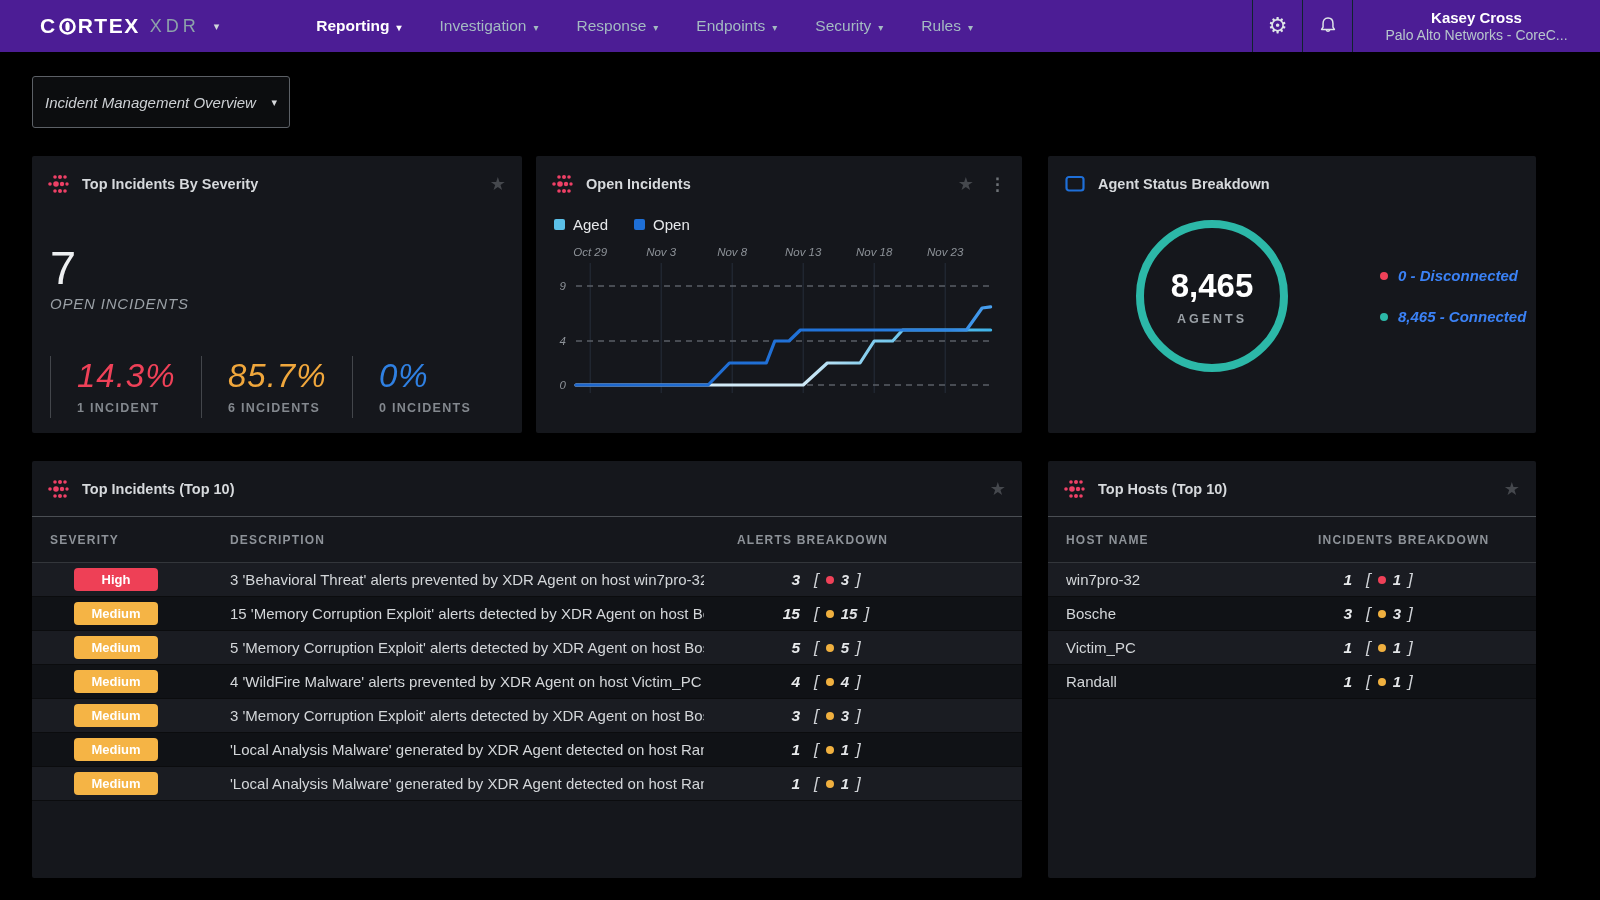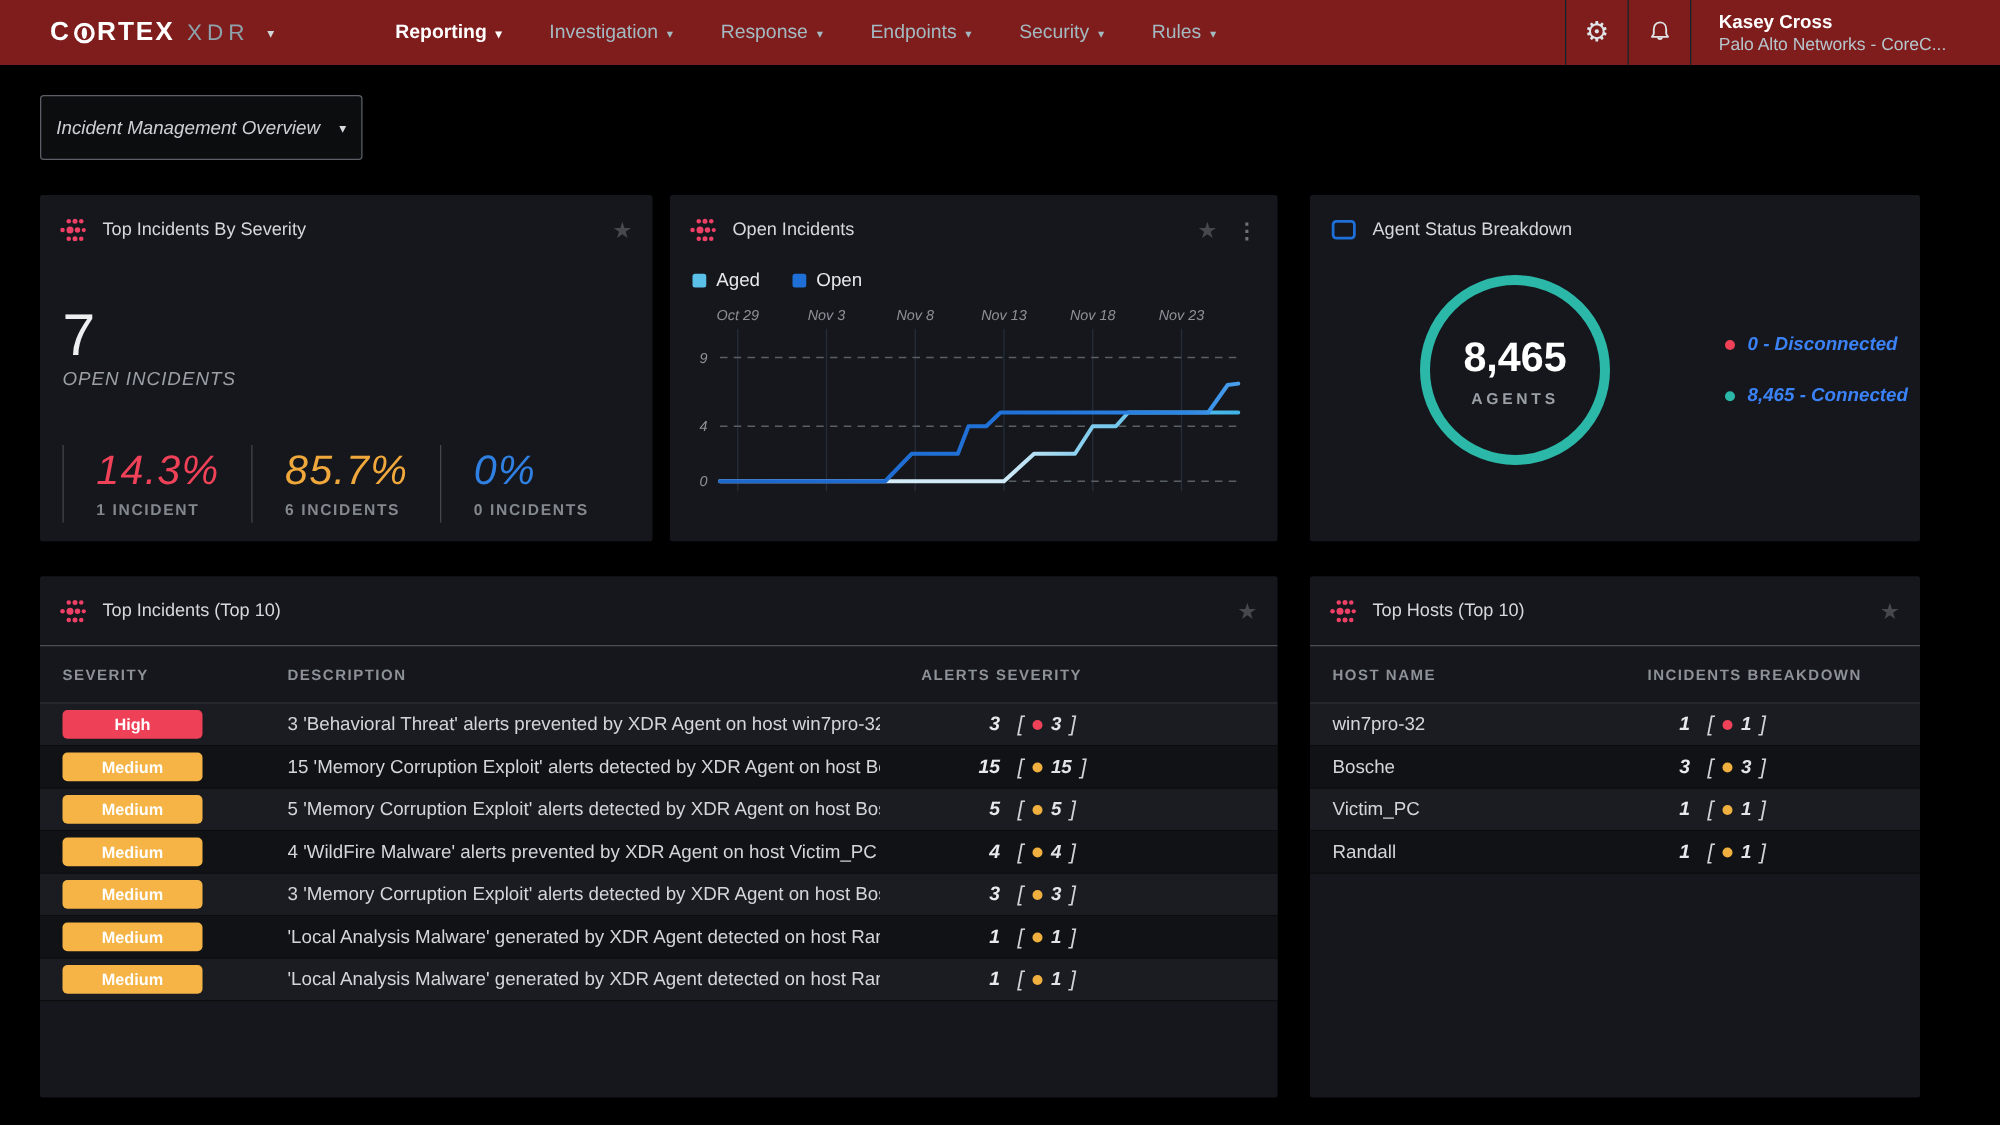--- a/index.html
+++ b/index.html
@@ -1,20 +1,20 @@
 <!DOCTYPE html>
 <html><head>
 <meta charset="utf-8">
 <style>
   * { margin:0; padding:0; box-sizing:border-box; }
   html,body { width:1600px; height:900px; background:#000; overflow:hidden;
     font-family:"Liberation Sans", sans-serif; color:#d5d8db; }
 
   
-  .nav { height:52px; background:#7f1d1d; display:flex; align-items:stretch; }
+  .nav { height:52px; background:#4c1d95; display:flex; align-items:stretch;text-align:center; }
   .logo-wrap { display:flex; align-items:center; padding:0 12px 0 40px; gap:10px; cursor:pointer; }
   .brand { color:#fff; font-weight:bold; font-size:21px; letter-spacing:1.5px; display:flex; align-items:center; gap:1px; }
   .brand svg { margin:0 1px; }
   .product { color:#8da2aa; font-size:18px; letter-spacing:4px; font-weight:400; }
   .logo-caret { color:#cfd6d9; font-size:11px; margin-left:4px; }
   .nav-menu { display:flex; align-items:center; margin-left:66px; }
   .nav-item { padding:0 19px; height:36px; display:flex; align-items:center; gap:7px;
     color:#a4bac2; font-size:15.5px; cursor:pointer; }
   .nav-item.active { color:#fff; font-weight:bold; }
   .nav-caret { font-size:10px; margin-top:2px; }
@@ -44,21 +44,21 @@
   
   .row1, .row2 { display:flex; margin:28px 32px 0; }
   .card { background:#15171c; border-radius:2px; }
   .card-a { width:490px; height:277px; margin-right:14px; }
   .card-b { width:486px; height:277px; margin-right:26px; }
   .card-c { width:488px; height:277px; }
   .card-d { width:990px; height:417px; margin-right:26px; }
   .card-e { width:488px; height:417px; }
   .card-head { height:56px; display:flex; align-items:center; padding:0 16px; gap:12px; }
   .card-head.divided { border-bottom:1px solid #4a4e53; }
-  .card-title { font-weight:normal; font-size:14.5px; color:#d6d9dc; }
+  .card-title { font-weight:bold; font-size:14.5px; color:#d6d9dc; }
   .head-actions { margin-left:auto; display:flex; align-items:center; gap:15px; }
   .star { color:#45484d; font-size:18px; cursor:pointer; line-height:1; }
   .kebab { color:#6e7277; font-size:17px; font-weight:bold; cursor:pointer; line-height:1; }
 
   
   .sev-body { padding:0 18px; }
   .big-num { margin-top:32px; font-size:47px; font-weight:300; color:#edeff1; line-height:1; }
   .open-label { margin-top:4px; font-style:italic; font-size:15px; color:#9aa0a6; letter-spacing:.8px; }
   .sev-stats { display:flex; margin-top:44px; }
   .sev-stat { border-left:1px solid #43464b; padding:3px 0 3px 26px; width:151px; }
@@ -90,22 +90,22 @@
     border-bottom:1px solid #33363b; }
   .col-sev { width:180px; }
   .col-desc { flex:1; }
   .col-alerts { width:300px; padding-left:33px; }
   .col-host { flex:1; }
   .col-inc { width:200px; }
   .t-row { display:flex; align-items:center; height:34px; padding:0 18px;
     border-bottom:1px solid #0b0c0e; cursor:pointer; }
   .t-row.odd { background:#1a1c22; }
   .t-row.even { background:#101216; }
-  .badge { width:112px; height:23px; border-radius:4px; color:#fff; font-weight:bold;
-    font-size:13px; display:flex; align-items:center; justify-content:center; }
+  .badge { width:84px; height:23px; border-radius:4px; color:#fff; font-weight:bold;
+    font-size:13px; display:flex; align-items:center; justify-content:center;margin-left:24px; }
   .desc { font-size:15px; color:#d3d6d9; white-space:nowrap; overflow:hidden; }
   .alerts-cell { width:300px; display:flex; align-items:center; flex:none; }
   .a-num { width:96px; text-align:right; font-style:italic; font-weight:bold; font-size:15.5px; color:#e8eaec; }
   .bracket-group { margin-left:14px; display:flex; align-items:center; gap:7px;
     font-style:italic; color:#cfd2d6; }
   .br { font-size:17px; }
   .bg-num { font-weight:bold; font-size:15px; color:#e2e4e7; }
   .host-name { flex:1; font-size:15px; color:#d3d6d9; }
   .inc-cell { width:200px; display:flex; align-items:center; flex:none; }
   .i-num { width:34px; text-align:right; font-style:italic; font-weight:bold; font-size:15.5px; color:#e8eaec; }
@@ -330,21 +330,21 @@
         </g>
       </svg>
       <span class="card-title">Top Incidents (Top 10)</span>
       <span class="head-actions">
           <span class="star">★</span>
         </span>
     </div>
     <div class="tbl-header">
       <span class="col-sev">SEVERITY</span>
       <span class="col-desc">DESCRIPTION</span>
-      <span class="col-alerts">ALERTS SEVERITY</span>
+      <span class="col-alerts">ALERTS BREAKDOWN</span>
     </div>
     <div id="incidents-body">
         <div class="t-row odd">
           <span class="col-sev">
             <span class="badge" style="background: rgb(238, 64, 86);">High</span>
           </span>
           <span class="desc col-desc">3 'Behavioral Threat' alerts prevented by XDR Agent on host win7pro-32 in...</span>
           <span class="alerts-cell">
             <span class="a-num">3</span>
             <span class="bracket-group">

